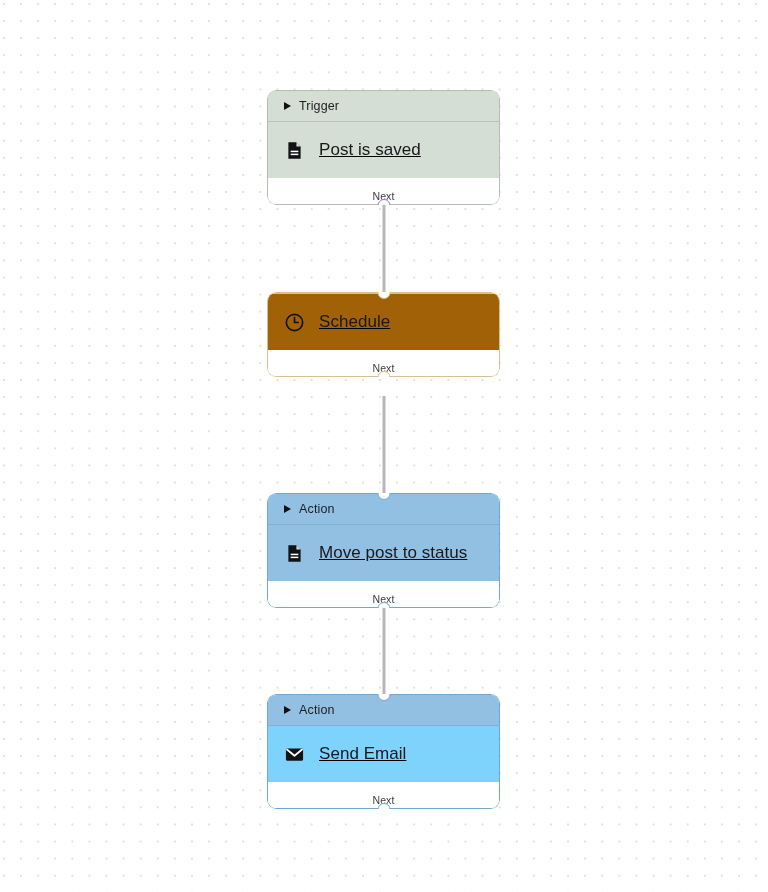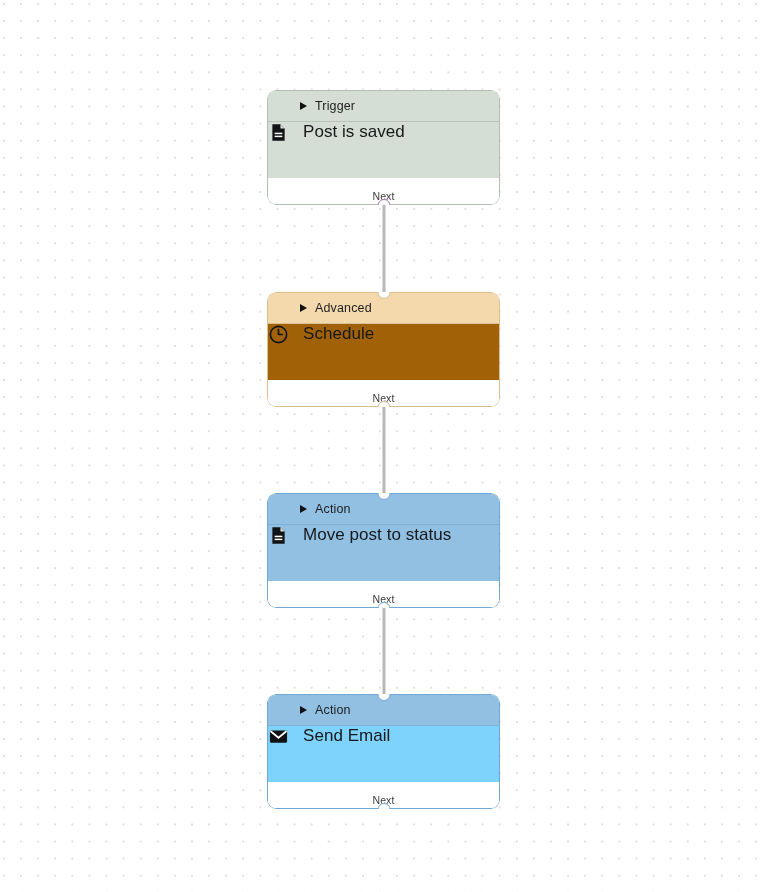--- a/index.html
+++ b/index.html
@@ -49,21 +49,21 @@
     border-radius: 9px;
     overflow: hidden;
     box-sizing: border-box;
     background: #ffffff;
   }
 
   .node-header {
     height: 30px;
     display: flex;
     align-items: center;
-    padding-left: 32px;
+    padding-left: 16px;
     box-sizing: border-box;
     font-size: 12.5px;
     color: #1d1d1f;
     letter-spacing: 0.15px;
   }
   .caret {
     width: 0;
     height: 0;
     border-top: 4.5px solid transparent;
     border-bottom: 4.5px solid transparent;
@@ -73,22 +73,24 @@
   }
 
   .node-divider {
     height: 1px;
     width: 100%;
   }
 
   .node-body {
     height: 56px;
     display: flex;
-    align-items: flex-start;
-    box-sizing: border-box;
+    align-items: center;
+    padding-left: 16px;
+    box-sizing: border-box;
+    text-decoration: underline;
   }
   .node-icon {
     width: 21px;
     height: 21px;
     flex: 0 0 auto;
     margin-right: 14px;
     display: flex;
     align-items: center;
     justify-content: center;
   }
@@ -163,24 +165,20 @@
             <span class="node-title">Post is saved</span>
           </div>
           <div class="node-footer">
             <span class="node-footer-label">Next</span>
           </div>
         </div>
         <div class="port port-out" style="border-color: rgb(168, 119, 184);"></div>
       </div>
       <div class="node" style="left: 267px; top: 292px; width: 233px;">
         <div class="node-inner" style="border: 1.4px solid rgb(220, 191, 140);">
-          <div class="node-header" style="background: rgb(243, 217, 171);">
-            <span class="caret"></span>
-            <span>Advanced</span>
-          </div>
           <div class="node-divider" style="background: rgb(220, 192, 147);"></div>
           <div class="node-body" style="background: #a16207;">
             <span class="node-icon">
               <svg width="21" height="21" viewBox="0 0 24 24">
                 <circle cx="12" cy="12" r="9.3" fill="none" stroke="#111214" stroke-width="1.9"></circle>
                 <path d="M12 6.4V12h4.3" fill="none" stroke="#111214" stroke-width="1.9" stroke-linecap="round" stroke-linejoin="round"></path>
               </svg>
             </span>
             <span class="node-title">Schedule</span>
           </div>

